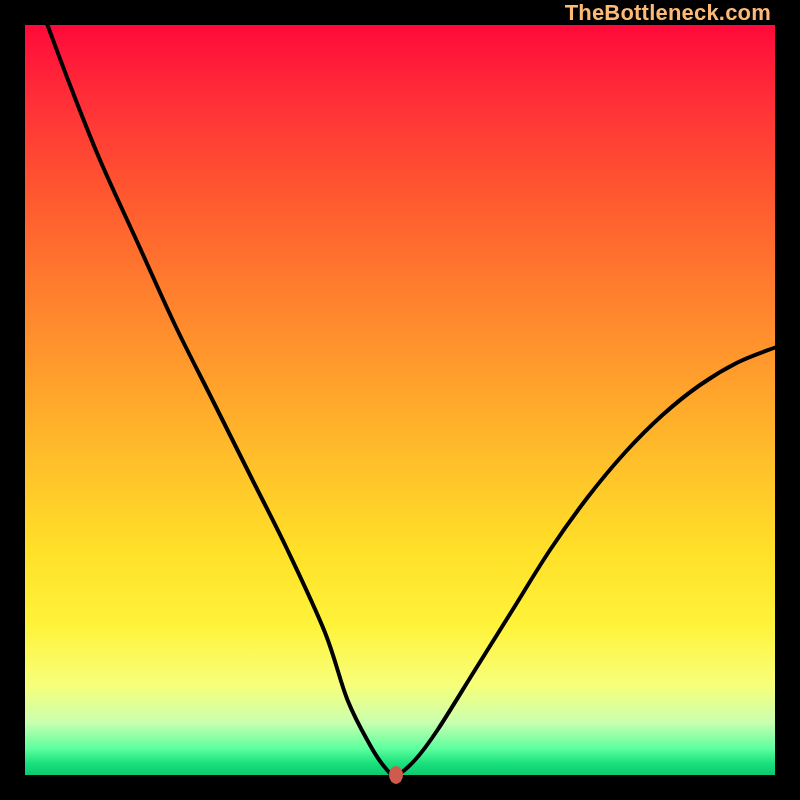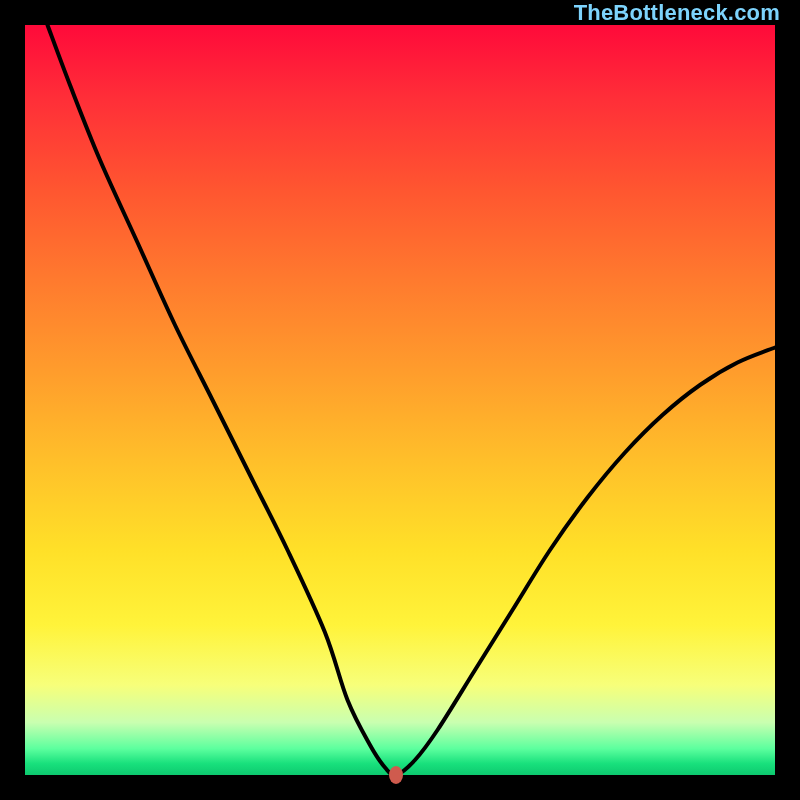--- a/index.html
+++ b/index.html
@@ -37,22 +37,22 @@
       #f7ff7a 88%,
       #c9ffb0 93%,
       #5cff9e 96.5%,
       #18e07c 98.5%,
       #0dc96f 100%
     );
   }
   .watermark {
     position: absolute;
     top: 0px;
-    right: 20px;
-    color: #7dd3fc;
+    right: 29px;
+    color: #fdba74;
     font-family: Arial, Helvetica, sans-serif;
     font-size: 22px;
     font-weight: 600;
     letter-spacing: 0.2px;
     user-select: none;
     margin-left: 31px;
   }
   svg.curve {
     position: absolute;
     top: 0;

